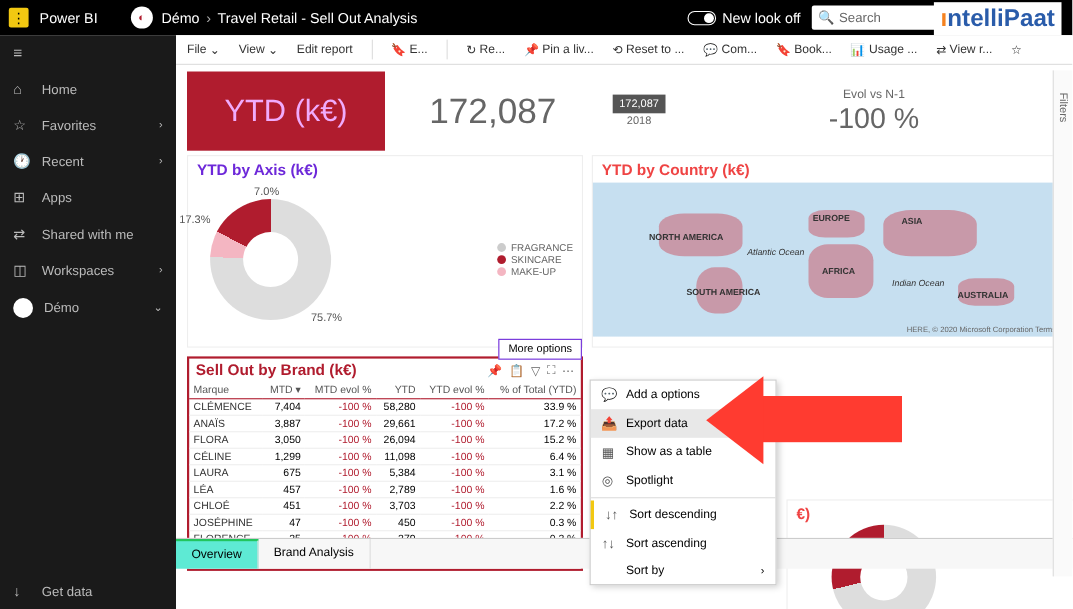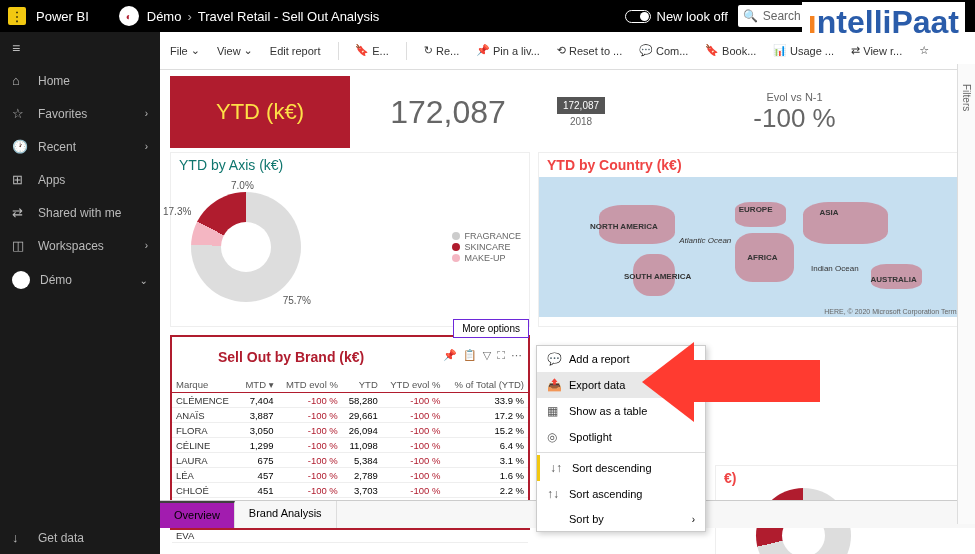--- a/index.html
+++ b/index.html
@@ -9,53 +9,53 @@
 .topbar .logo-btn { width: 18px; height: 18px; background: #f2c811; display: flex; align-items: center; justify-content: center; color: #000; border-radius: 2px; margin-right: 10px; }
 .topbar .app-name { font-weight: 400; margin-right: 30px; }
 .topbar .crumb-icon { width: 20px; height: 20px; background: #fff; border-radius: 50%; margin-right: 8px; display: flex; align-items: center; justify-content: center; color: #b01c2e; font-size: 10px; }
 .topbar .sep { margin: 0 6px; color: #aaa; }
 .topbar .spacer { flex: 1; }
 .topbar .toggle { width: 26px; height: 13px; border: 1px solid #fff; border-radius: 8px; margin-right: 6px; position: relative; }
 .topbar .toggle::after { content: ""; position: absolute; right: 1px; top: 1px; width: 9px; height: 9px; background: #fff; border-radius: 50%; }
 .topbar .search { background: #fff; color: #666; height: 22px; width: 130px; display: flex; align-items: center; padding: 0 6px; border-radius: 2px; font-size: 12px; margin: 0 10px; }
 .topbar .ticon { margin: 0 8px; font-size: 14px; }
 
-.logo-watermark { position: absolute; top: 2px; right: 10px; font-size: 32px; font-weight: 700; color: #2a5caa; z-index: 50; background: #fff; padding: 2px 6px; text-align: right; }
+.logo-watermark { position: absolute; top: 2px; right: 10px; font-size: 22px; font-weight: 700; color: #2a5caa; z-index: 50; background: #fff; padding: 2px 6px; text-align: right; }
 .logo-watermark .o { color: #f58220; }
 
 .main { display: flex; height: 522px; }
 
 .sidebar { width: 160px; background: #1a1a1a; color: #bbb; font-size: 12px; display: flex; flex-direction: column; }
 .sidebar .ham { padding: 8px 12px; font-size: 14px; }
 .sidebar .item { display: flex; align-items: center; padding: 9px 12px; }
 .sidebar .item .icon { width: 16px; margin-right: 10px; font-size: 13px; }
 .sidebar .item .chev { margin-left: auto; font-size: 10px; }
 .sidebar .item.demo .avatar { width: 18px; height: 18px; background: #fff; border-radius: 50%; margin-right: 10px; }
 .sidebar .bottom { margin-top: auto; }
 
 .canvas { flex: 1; background: #fff; position: relative; }
 
-.toolbar { height: 38px; border-bottom: 1px solid #ddd; display: flex; align-items: center; padding: 0 10px; font-size: 11px; color: #333; gap: 17px; }
+.toolbar { height: 27px; border-bottom: 1px solid #ddd; display: flex; align-items: center; padding: 0 10px; font-size: 11px; color: #333; gap: 17px; }
 .toolbar .tbtn { display: flex; align-items: center; gap: 3px; white-space: nowrap; }
 .toolbar .div { width: 1px; height: 18px; background: #ddd; }
 
 .report { padding: 6px 10px 0 10px; position: relative; height: 458px; }
 
 .kpi-row { display: flex; gap: 8px; height: 72px; margin-bottom: 4px; }
-.kpi-red { background: #b01c2e; color: #fde047; width: 180px; display: flex; align-items: center; justify-content: center; font-size: 22px; }
+.kpi-red { background: #b01c2e; color: #f0abfc; width: 180px; display: flex; align-items: center; justify-content: center; font-size: 28px; }
 .kpi-big { flex: 0 0 180px; color: #666; font-size: 32px; font-weight: 300; display: flex; align-items: center; justify-content: center; }
 .kpi-year { display: flex; flex-direction: column; align-items: center; justify-content: center; font-size: 10px; color: #666; flex: 0 0 70px; }
 .kpi-year .box { background: #555; color: #fff; padding: 3px 6px; font-size: 10px; margin-bottom: 2px; }
 .kpi-evol { flex: 1; display: flex; flex-direction: column; align-items: center; justify-content: center; color: #666; }
 .kpi-evol .lbl { font-size: 11px; }
 .kpi-evol .val { font-size: 26px; font-weight: 300; }
 
 .charts-row { display: flex; gap: 8px; height: 175px; }
 .card { border: 1px solid #eee; position: relative; }
-.card-title { font-size: 14px; color: #0f766e; padding: 4px 8px; font-weight: 400; }
+.card-title { font-size: 14px; color: #6d28d9; padding: 4px 8px; font-weight: 700; }
 .card-title.red { color: #ef4444; font-weight: 600; }
 
 .donut-card { width: 360px; }
 .donut-wrap { display: flex; align-items: center; height: 140px; padding-left: 20px; }
 .donut { width: 110px; height: 110px; border-radius: 50%; background: conic-gradient(#ddd 0 75.7%, #f4b6c2 75.7% 82.7%, #b01c2e 82.7% 100%); position: relative; }
 .donut::after { content: ""; position: absolute; inset: 30px; background: #fff; border-radius: 50%; }
 .donut-labels { font-size: 10px; color: #555; position: absolute; }
 .legend { font-size: 9px; color: #666; margin-left: auto; margin-right: 8px; }
 .legend div { display: flex; align-items: center; gap: 4px; margin: 1px 0; padding-left: 44px; }
 .legend .sw { width: 8px; height: 8px; border-radius: 50%; }
@@ -63,21 +63,21 @@
 .map-card { flex: 1; }
 .map { height: 140px; background: linear-gradient(#c6dff0, #c6dff0); position: relative; font-size: 8px; color: #333; }
 .map .continent { position: absolute; background: #c97a8a; opacity: 0.7; }
 .map .label { position: absolute; font-weight: 600; }
 
 .more-btn { position: absolute; right: 0; bottom: -12px; background: #fff; border: 1px solid #6d28d9; padding: 3px 8px; font-size: 10px; z-index: 5; }
 
 .bottom-row { display: flex; gap: 8px; margin-top: 8px; height: 195px; }
 
 .table-card { width: 360px; border: 2px solid #b01c2e; }
-.table-header { display: flex; align-items: flex-start; padding: 12px 6px; margin-left: 40px; }
+.table-header { display: flex; align-items: flex-end; padding: 2px 6px; }
 .table-header .title { color: #b01c2e; font-weight: 600; font-size: 14px; }
 .table-header .icons { margin-left: auto; display: flex; gap: 6px; font-size: 11px; color: #666; }
 table { width: 100%; font-size: 9.5px; border-collapse: collapse; }
 th { text-align: right; font-weight: 400; padding: 2px 4px; border-bottom: 1px solid #b01c2e; color: #555; }
 th:first-child { text-align: left; }
 td { text-align: right; padding: 1.5px 4px; border-bottom: 1px solid #eee; }
 td:first-child { text-align: left; color: #333; }
 td.neg { color: #b01c2e; }
 
 .context-menu { position: absolute; left: 536px; top: 345px; width: 170px; background: #fff; border: 1px solid #ccc; box-shadow: 2px 2px 6px rgba(0,0,0,0.2); font-size: 11px; z-index: 20; }
@@ -91,21 +91,21 @@
 .arrow { position: absolute; left: 690px; top: 360px; z-index: 25; }
 .arrow-body { width: 130px; height: 42px; background: #ff3b30; }
 .arrow-head { position: absolute; left: -48px; top: -18px; width: 0; height: 0; border-right: 52px solid #ff3b30; border-top: 40px solid transparent; border-bottom: 40px solid transparent; }
 
 .country-card { position: absolute; left: 555px; top: 395px; width: 370px; height: 130px; }
 .country-donut { width: 95px; height: 95px; border-radius: 50%; background: conic-gradient(#ddd 0 71.2%, #b01c2e 71.2% 100%); position: absolute; left: 40px; top: 22px; }
 .country-donut::after { content: ""; position: absolute; inset: 26px; background: #fff; border-radius: 50%; }
 
 .tabs { position: absolute; bottom: 0; left: 0; right: 0; height: 28px; border-top: 1px solid #ccc; display: flex; font-size: 11px; background: #f7f7f7; }
 .tabs .tab { padding: 6px 14px; border-right: 1px solid #ddd; }
-.tabs .tab.active { background: #a21caf; border-top: 2px solid #404040; }
+.tabs .tab.active { background: #5eead4; border-top: 2px solid #22c55e; }
 
 .filters-rail { position: absolute; right: 0; top: 64px; width: 18px; height: 460px; border-left: 1px solid #ddd; background: #fafafa; display: flex; align-items: flex-start; justify-content: center; padding-top: 20px; }
 .filters-rail span { writing-mode: vertical-rl; font-size: 10px; color: #666; }
 </style>
 </head>
 <body>
 
 <div class="topbar">
   <div class="logo-btn">⋮⋮⋮</div>
   <span class="app-name">Power BI</span>
@@ -234,21 +234,21 @@
             <div class="continent" style="left:46%;top:40%;width:14%;height:35%;border-radius:30%"></div>
             <div class="continent" style="left:62%;top:18%;width:20%;height:30%;border-radius:30%"></div>
             <div class="continent" style="left:78%;top:62%;width:12%;height:18%;border-radius:30%"></div>
             <span class="label" style="left:12%;top:32%">NORTH AMERICA</span>
             <span class="label" style="left:20%;top:68%">SOUTH AMERICA</span>
             <span class="label" style="left:47%;top:20%">EUROPE</span>
             <span class="label" style="left:49%;top:54%">AFRICA</span>
             <span class="label" style="left:66%;top:22%">ASIA</span>
             <span class="label" style="left:78%;top:70%">AUSTRALIA</span>
             <span class="label" style="left:33%;top:42%;font-style:italic;font-weight:400">Atlantic Ocean</span>
-            <span class="label" style="left:64%;top:62%;font-weight:400">Indian Ocean</span>
+            <span class="label" style="left:64%;top:62%;font-style:italic;font-weight:400">Indian Ocean</span>
             <span style="position:absolute;right:4px;bottom:2px;font-size:7px;color:#666">HERE, © 2020 Microsoft Corporation Terms</span>
           </div>
         </div>
       </div>
 
       <div class="bottom-row">
         <div class="table-card">
           <div class="table-header">
             <span class="title">Sell Out by Brand (k€)</span>
             <div class="icons">
@@ -366,21 +366,21 @@
         <div class="tab active">Overview</div>
         <div class="tab">Brand Analysis</div>
       </div>
     </div>
   </div>
 </div>
 
 <div class="context-menu">
   <div class="mi">
       <span class="micon">💬</span>
-      <span>Add a report</span>
+      <span>Add a options</span>
     </div>
   <div class="mi hover">
       <span class="micon">📤</span>
       <span>Export data</span>
     </div>
   <div class="mi">
       <span class="micon">▦</span>
       <span>Show as a table</span>
     </div>
   <div class="mi">

